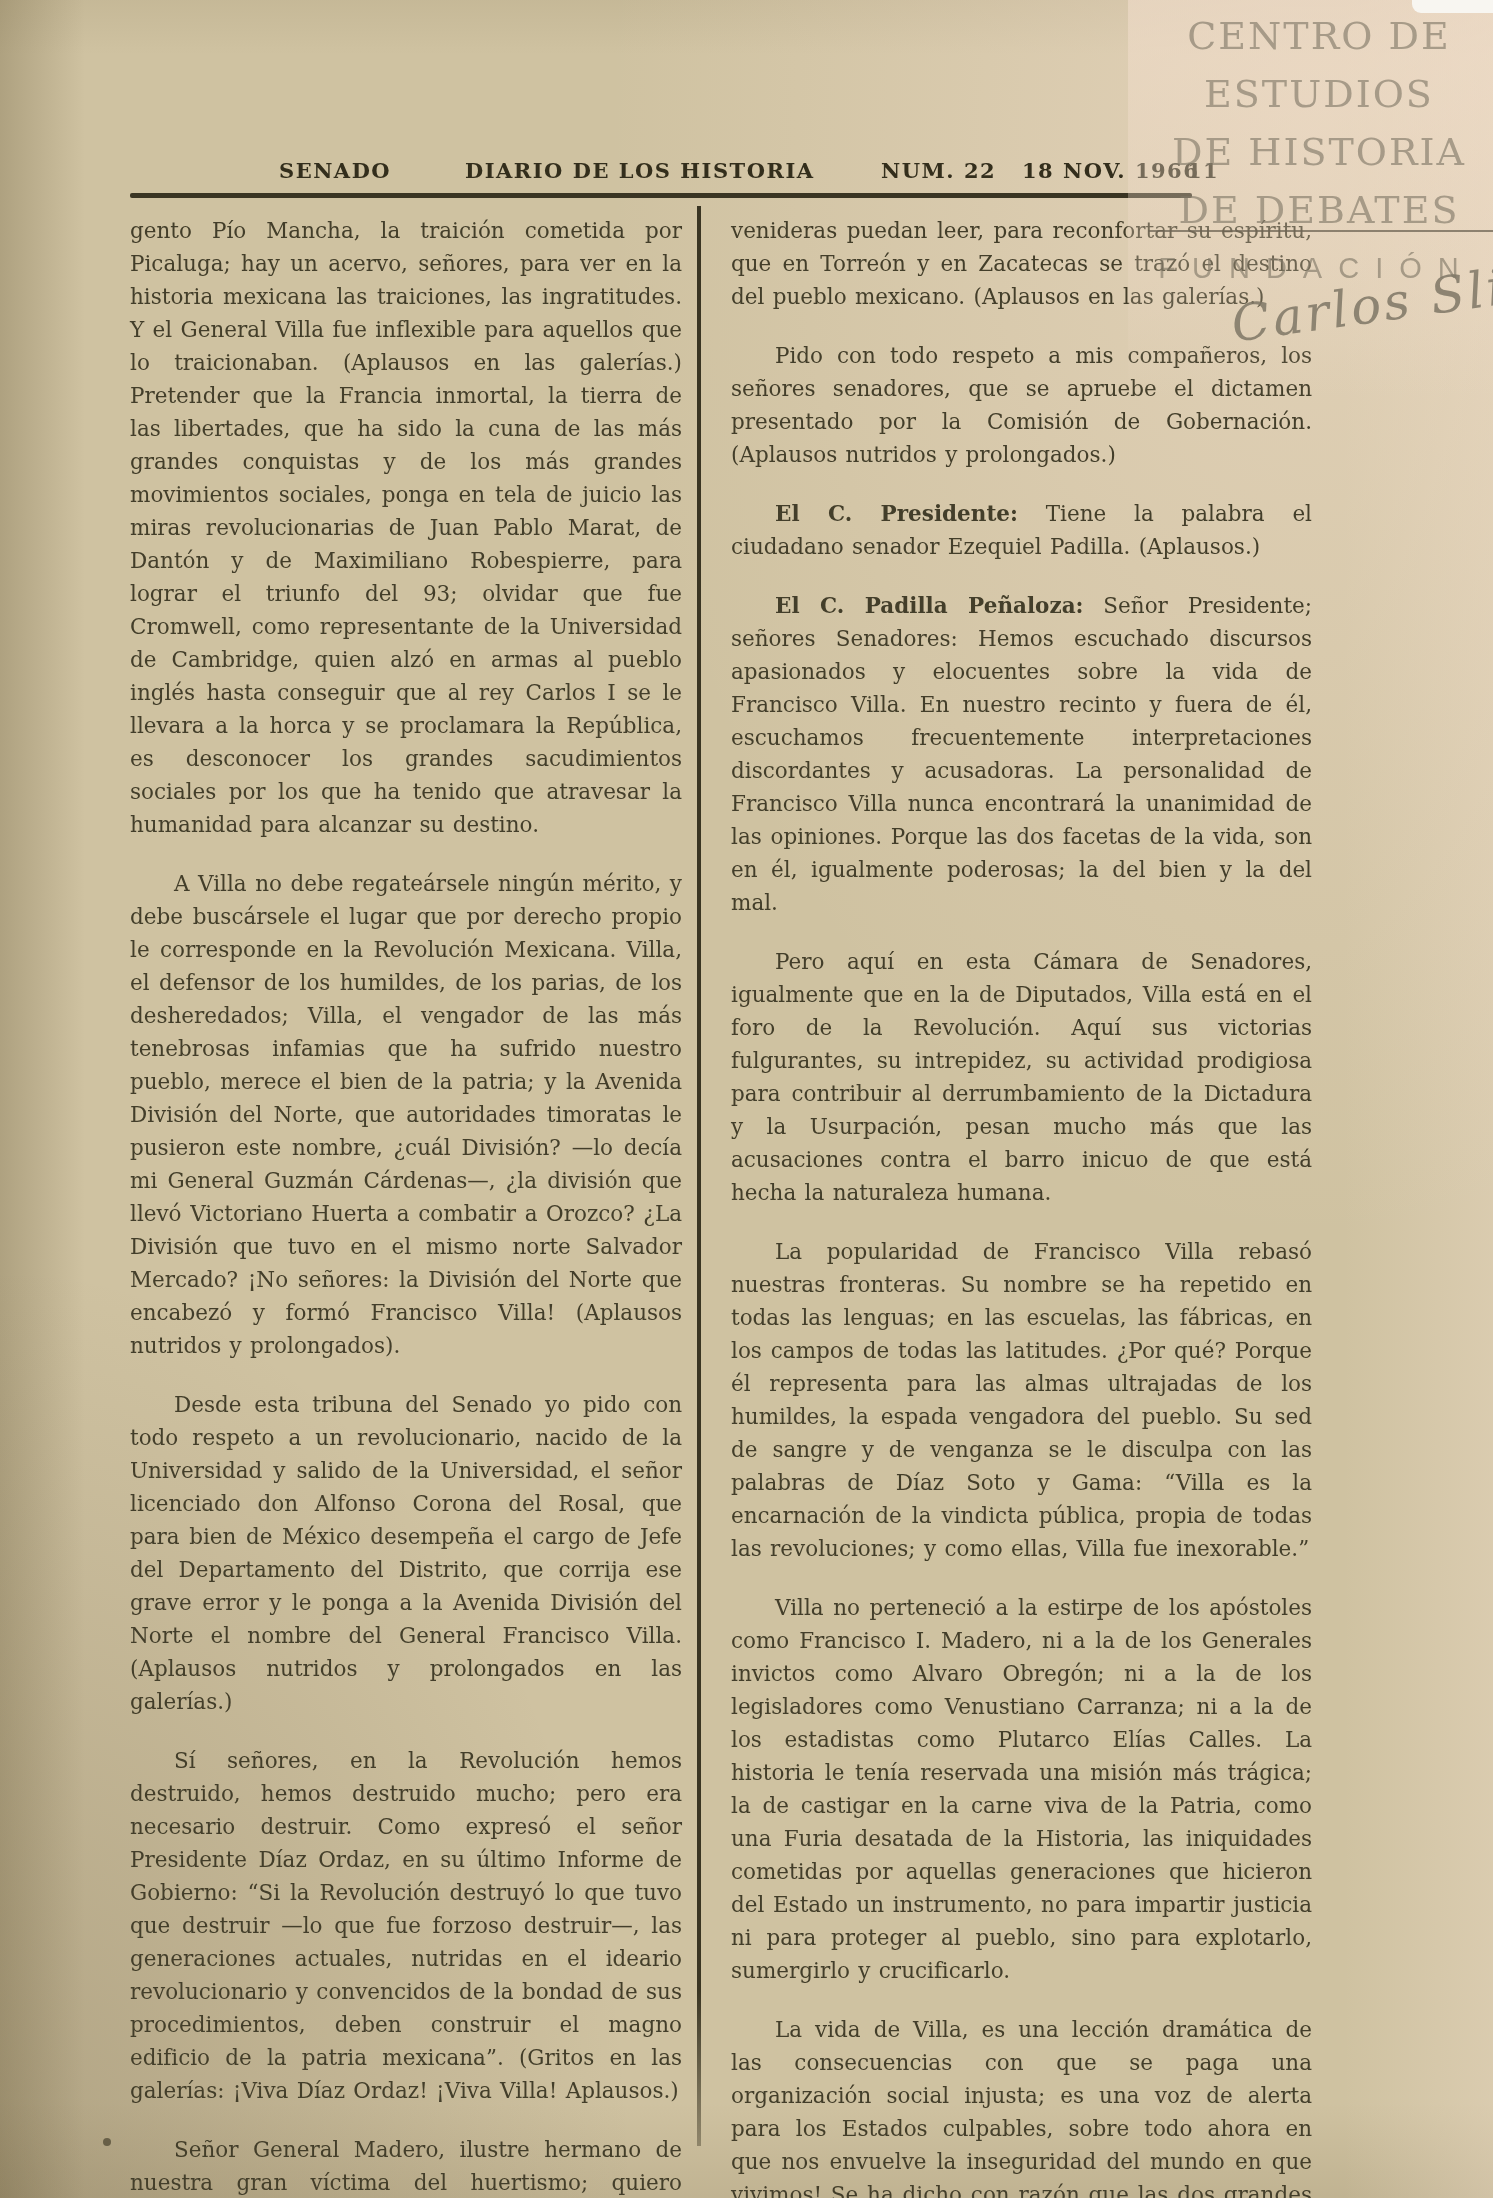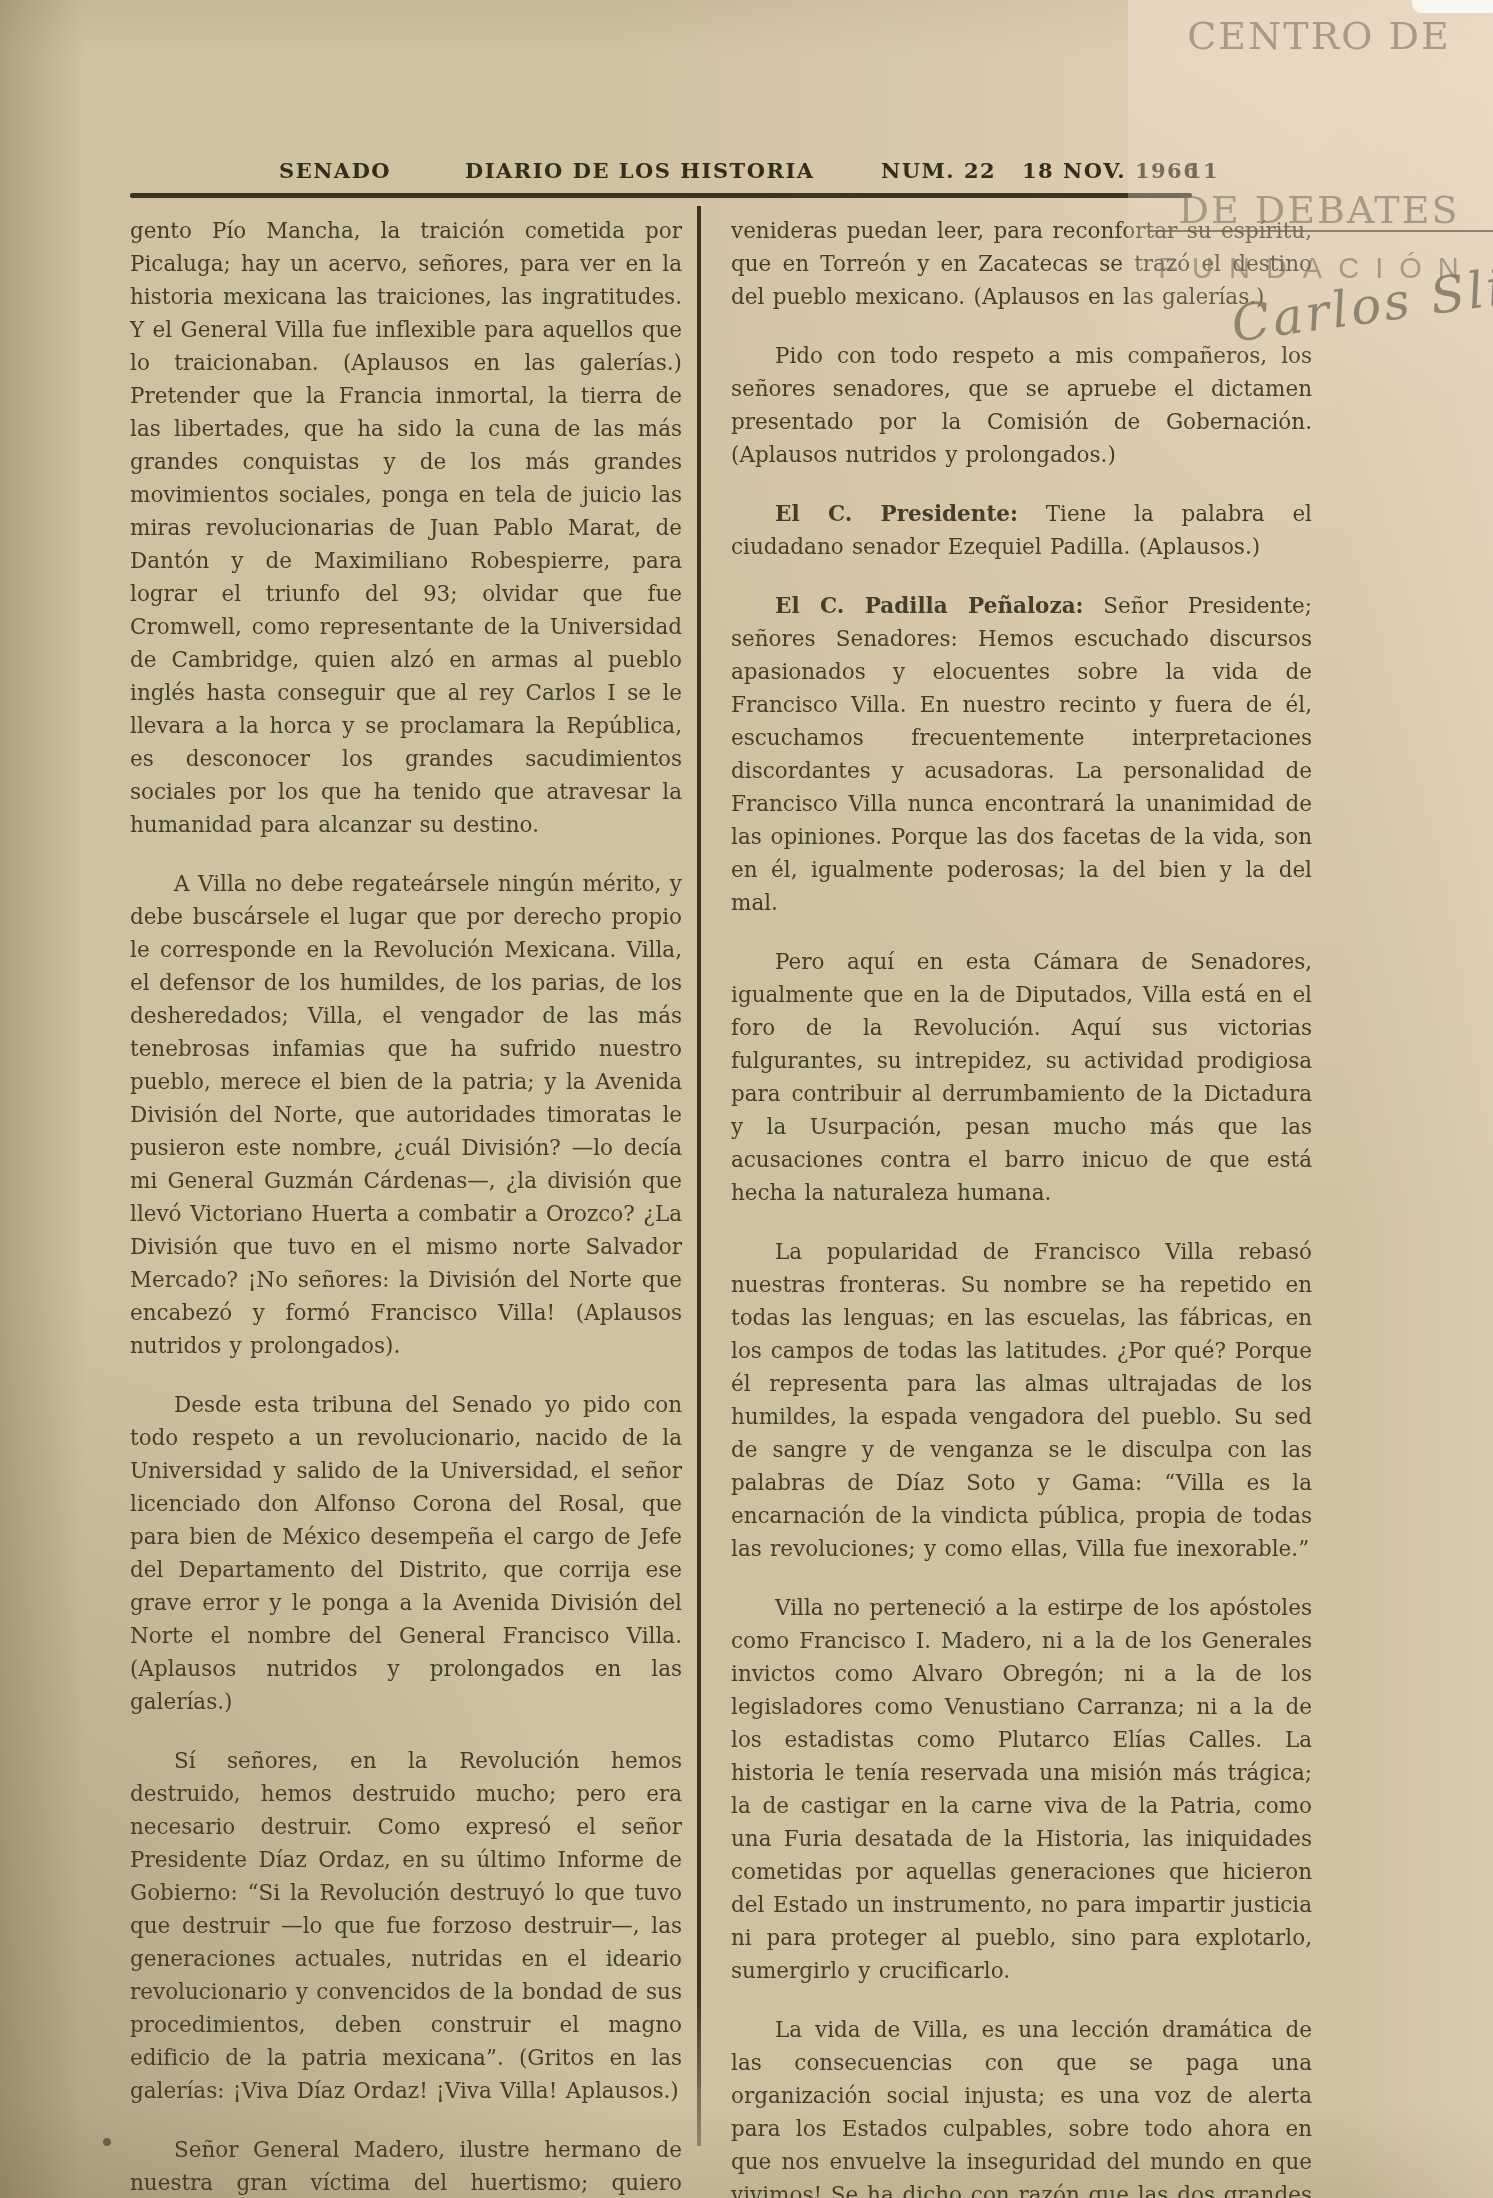--- a/index.html
+++ b/index.html
@@ -83,20 +83,22 @@
       <p class="indent" lang="es"><strong>El C. Presidente:</strong> Tiene la palabra el ciudadano senador Ezequiel Padilla. (Aplausos.)</p>
       <p class="indent" lang="es"><strong>El C. Padilla Peñaloza:</strong> Señor Presidente; señores Senadores: Hemos escuchado discursos apasionados y elocuentes sobre la vida de Francisco Villa. En nuestro recinto y fuera de él, escuchamos frecuentemente interpretaciones discordantes y acusadoras. La personalidad de Francisco Villa nunca encontrará la unanimidad de las opiniones. Porque las dos facetas de la vida, son en él, igualmente poderosas; la del bien y la del mal.</p>
       <p class="indent" lang="es">Pero aquí en esta Cámara de Senadores, igualmente que en la de Diputados, Villa está en el foro de la Revolución. Aquí sus victorias fulgurantes, su intrepidez, su actividad prodigiosa para contribuir al derrumbamiento de la Dictadura y la Usurpación, pesan mucho más que las acusaciones contra el barro inicuo de que está hecha la naturaleza humana.</p>
       <p class="indent" lang="es">La popularidad de Francisco Villa rebasó nuestras fronteras. Su nombre se ha repetido en todas las lenguas; en las escuelas, las fábricas, en los campos de todas las latitudes. ¿Por qué? Porque él representa para las almas ultrajadas de los humildes, la espada vengadora del pueblo. Su sed de sangre y de venganza se le disculpa con las palabras de Díaz Soto y Gama: “Villa es la encarnación de la vindicta pública, propia de todas las revoluciones; y como ellas, Villa fue inexorable.”</p>
       <p class="indent" lang="es">Villa no perteneció a la estirpe de los apóstoles como Francisco I. Madero, ni a la de los Generales invictos como Alvaro Obregón; ni a la de los legisladores como Venustiano Carranza; ni a la de los estadistas como Plutarco Elías Calles. La historia le tenía reservada una misión más trágica; la de castigar en la carne viva de la Patria, como una Furia desatada de la Historia, las iniquidades cometidas por aquellas generaciones que hicieron del Estado un instrumento, no para impartir justicia ni para proteger al pueblo, sino para explotarlo, sumergirlo y crucificarlo.</p>
       <p class="indent" lang="es">La vida de Villa, es una lección dramática de las consecuencias con que se paga una organización social injusta; es una voz de alerta para los Estados culpables, sobre todo ahora en que nos envuelve la inseguridad del mundo en que vivimos! Se ha dicho con razón que las dos grandes guerras que acabamos de trasponer en este Siglo, es el precio de los crímenes que el Siglo pasado, ávido de ganancias, insensible al dolor y al sufrimiento humanos, descargó sobre dos Continentes a través de los imperialismos, de la colonización y el tráfico de esclavos.</p>
     </div>
 
   <div class="wm-bg"></div>
   <div class="wm-line wm-1">CENTRO DE</div>
+  <div class="wm-line wm-2">ESTUDIOS</div>
+  <div class="wm-line wm-3">DE HISTORIA</div>
   <div class="wm-line wm-4">DE DEBATES</div>
   <div class="wm-rule"></div>
   <div class="wm-fund">FUNDACIÓN</div>
   <div class="wm-sig">Carlos Slim</div>
 
   <div class="corner"></div>
   <div class="speck"></div>
 
 </div>
 

